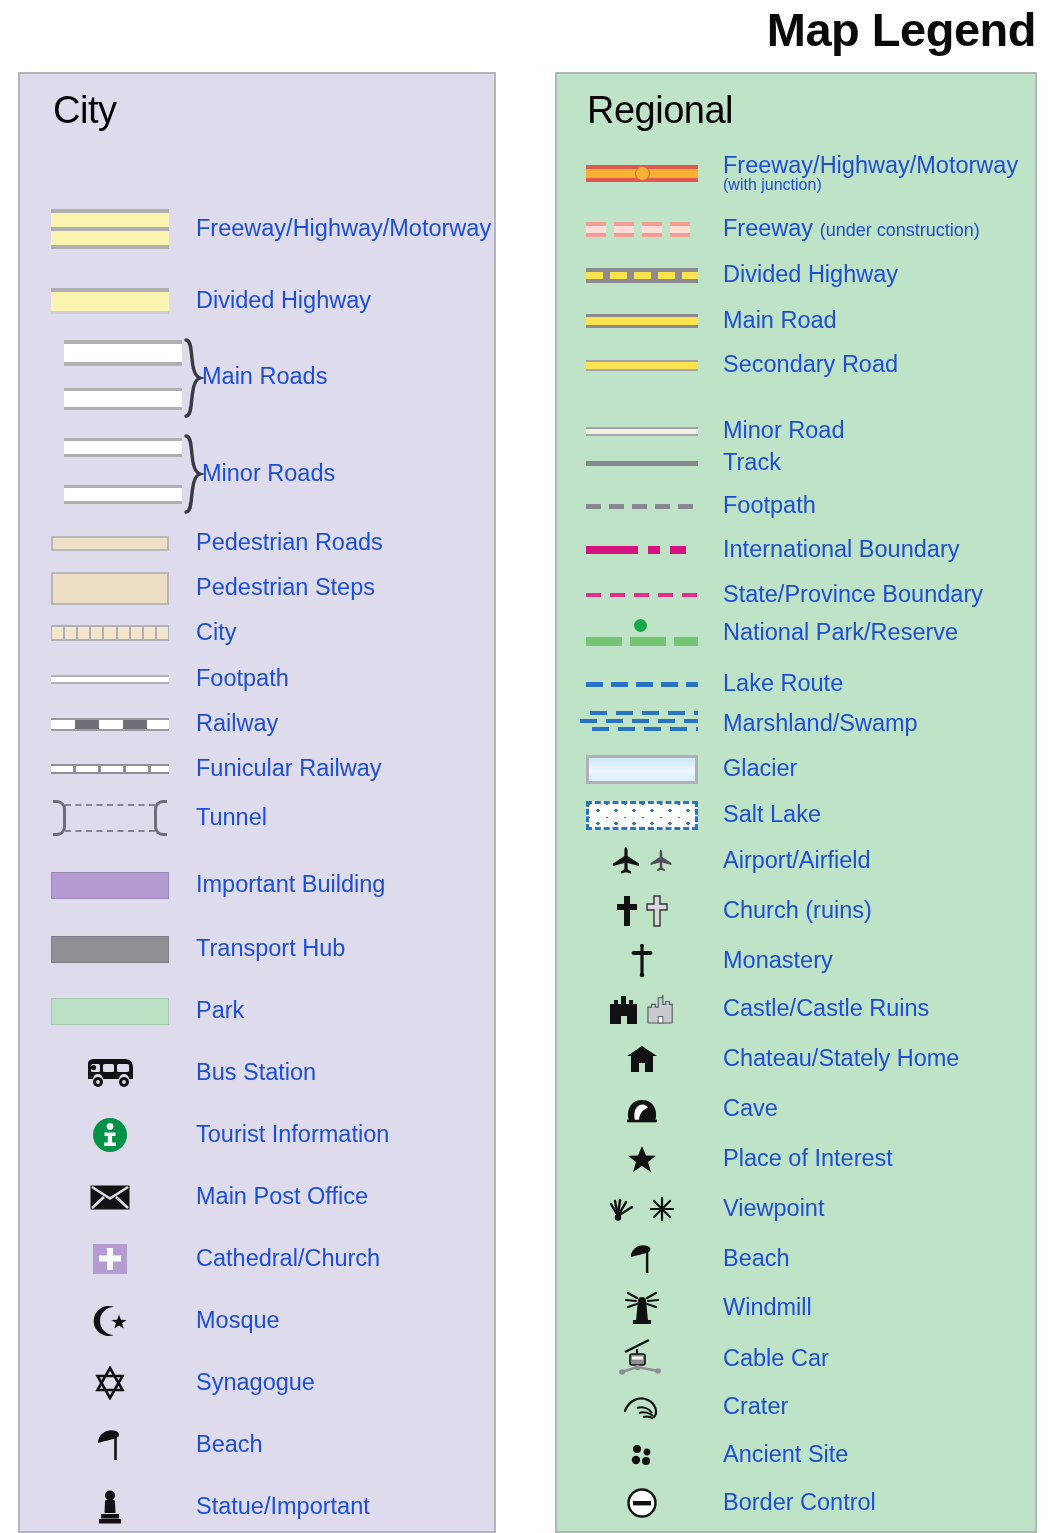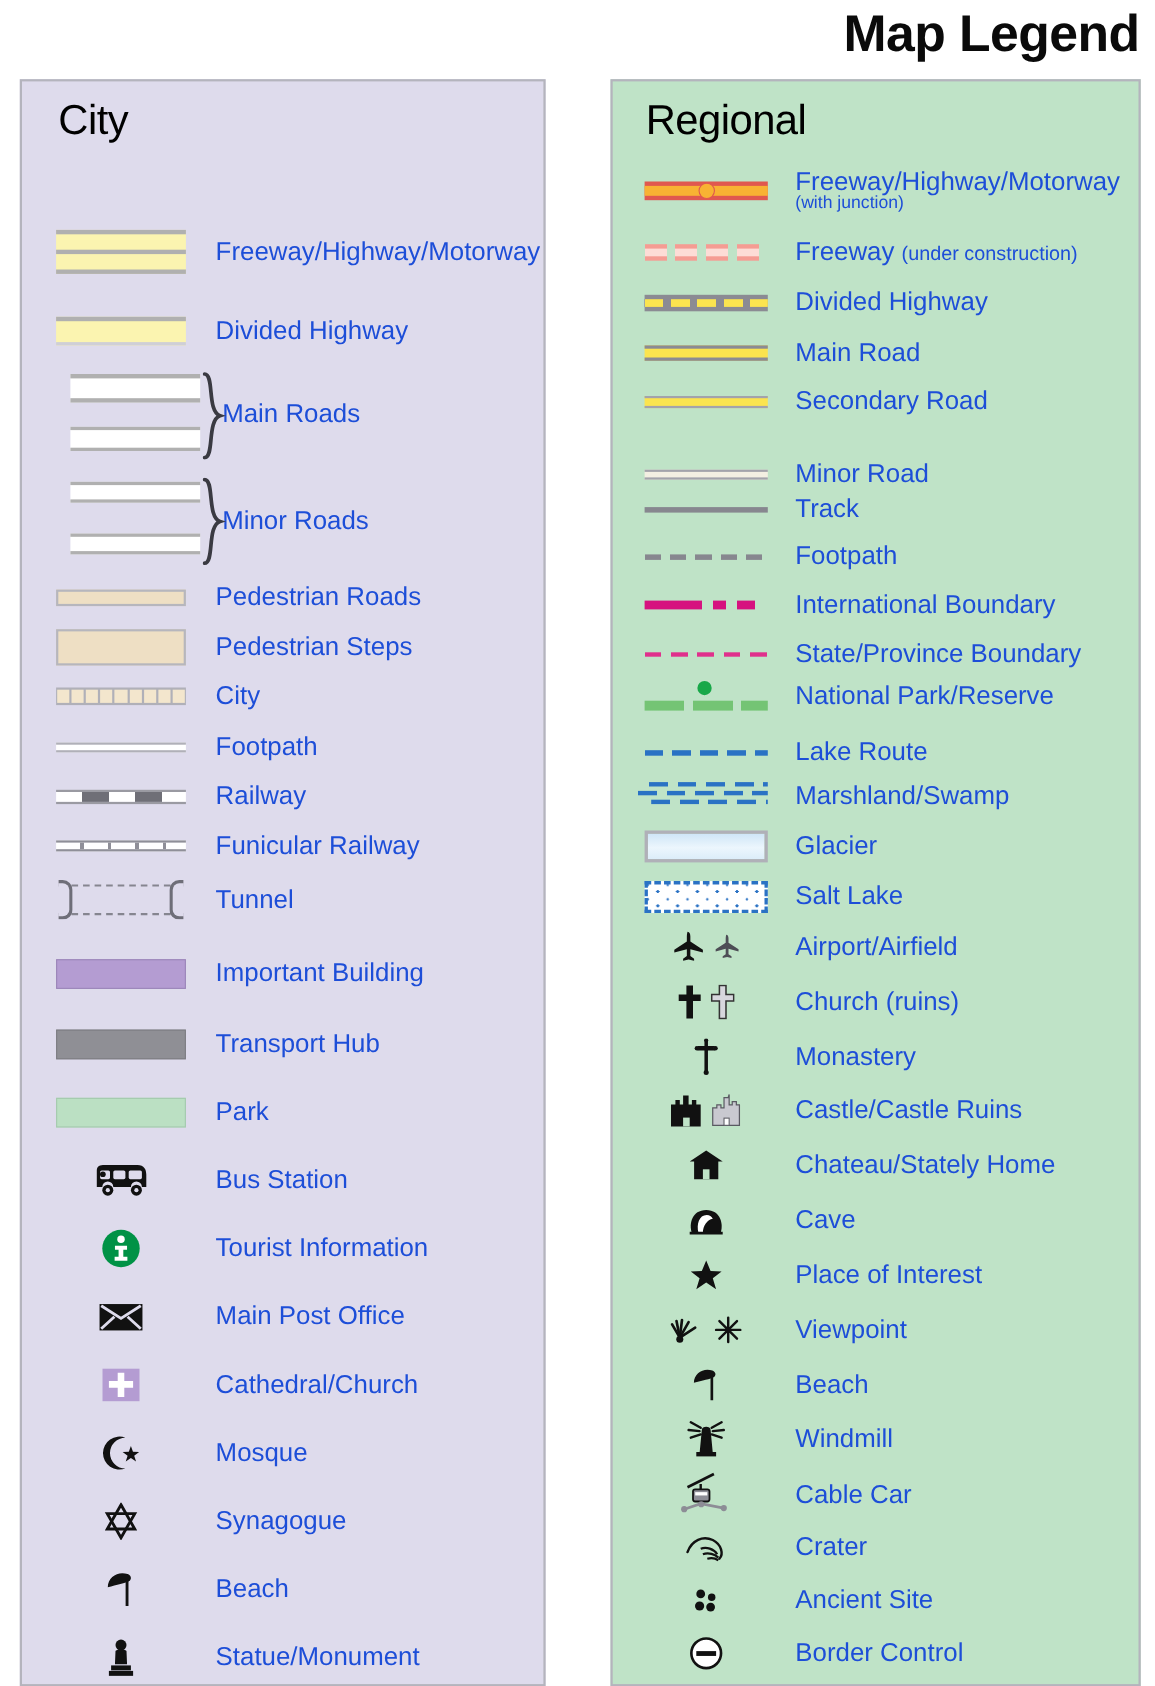--- a/index.html
+++ b/index.html
@@ -500,21 +500,21 @@
 
       <div class="row" style="top:1416px">
         <div class="sym">
           <svg width="24" height="36" viewBox="0 0 24 36">
             <circle cx="12" cy="6.5" r="5" fill="#111"></circle>
             <path d="M7 12 C7 10 17 10 17 12 L17.5 24 L6.5 24 Z" fill="#111"></path>
             <rect x="3" y="25" width="18" height="4.5" fill="#111"></rect>
             <rect x="1" y="30" width="22" height="4.5" fill="#111"></rect>
           </svg>
         </div>
-        <div class="lbl">Statue/Monument</div>
+        <div class="lbl">Statue/Important</div>
       </div>
 
     </div>
   </div>
 
   <div class="panel" id="panel-regional">
     <div class="panel-title">Regional</div>
     <div class="rows">
 
       <div class="row" style="top:80px">

